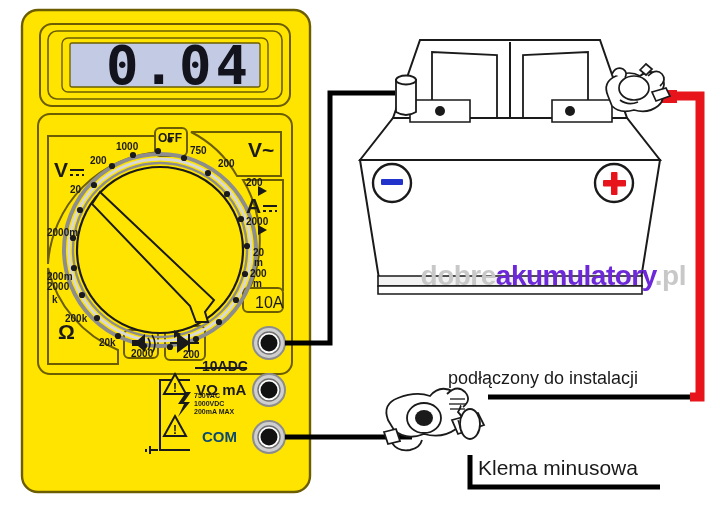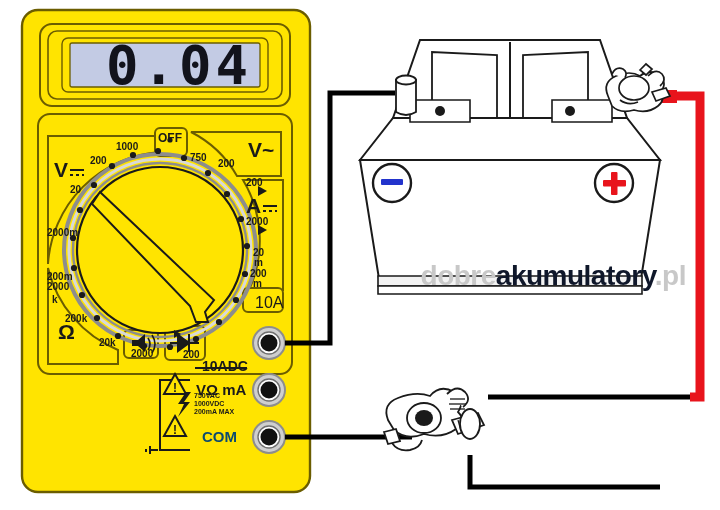--- a/index.html
+++ b/index.html
@@ -242,21 +242,21 @@
 <div class="lbl" style="left:246px;top:194px;font-size:21px;font-weight:bold;color:#1a1a1a;">A</div>
 <div class="lbl" style="left:58px;top:320px;font-size:21px;font-weight:bold;color:#1a1a1a;">Ω</div>
 <div class="lbl" style="left:158px;top:131px;font-size:12px;font-weight:bold;color:#1a1a1a;">OFF</div>
 
 <div class="lbl" style="left:116px;top:141px;font-size:10px;font-weight:bold;color:#1a1a1a;">1000</div>
 <div class="lbl" style="left:90px;top:155px;font-size:10px;font-weight:bold;color:#1a1a1a;">200</div>
 <div class="lbl" style="left:70px;top:184px;font-size:10px;font-weight:bold;color:#1a1a1a;">20</div>
 <div class="lbl" style="left:47px;top:228px;font-size:10px;font-weight:bold;color:#1a1a1a;line-height:10px;width:14px;">2000m</div>
 <div class="lbl" style="left:47px;top:272px;font-size:10px;font-weight:bold;color:#1a1a1a;line-height:10px;width:32px;">200m</div>
 
-<div class="lbl" style="left:190px;top:152px;font-size:10px;font-weight:bold;color:#1a1a1a;">750</div>
+<div class="lbl" style="left:190px;top:145px;font-size:10px;font-weight:bold;color:#1a1a1a;">750</div>
 <div class="lbl" style="left:218px;top:158px;font-size:10px;font-weight:bold;color:#1a1a1a;">200</div>
 
 <div class="lbl" style="left:246px;top:177px;font-size:10px;font-weight:bold;color:#1a1a1a;">200</div>
 <div class="lbl" style="left:246px;top:216px;font-size:10px;font-weight:bold;color:#1a1a1a;">2000</div>
 <div class="lbl" style="left:253px;top:247px;font-size:10px;font-weight:bold;color:#1a1a1a;">20</div>
 <div class="lbl" style="left:254px;top:257px;font-size:10px;font-weight:bold;color:#1a1a1a;">m</div>
 <div class="lbl" style="left:250px;top:268px;font-size:10px;font-weight:bold;color:#1a1a1a;">200</div>
 <div class="lbl" style="left:253px;top:278px;font-size:10px;font-weight:bold;color:#1a1a1a;">m</div>
 <div class="lbl" style="left:255px;top:294px;font-size:16px;font-weight:normal;color:#1a1a1a;">10A</div>
 
@@ -269,21 +269,23 @@
 
 <div class="lbl" style="left:202px;top:358px;font-size:14px;font-weight:bold;color:#1a1a1a;">10ADC</div>
 <div class="lbl" style="left:196px;top:381px;font-size:15px;font-weight:bold;color:#1a1a1a;">VΩ mA</div>
 <div class="lbl" style="left:202px;top:428px;font-size:15px;font-weight:bold;color:#0c4a6e;">COM</div>
 
 <div class="lbl" style="left:194px;top:392px;font-size:7px;font-weight:bold;color:#1a1a1a;">750VAC</div>
 <div class="lbl" style="left:194px;top:400px;font-size:7px;font-weight:bold;color:#1a1a1a;">1000VDC</div>
 <div class="lbl" style="left:194px;top:408px;font-size:7px;font-weight:bold;color:#1a1a1a;">200mA MAX</div>
 
 <div class="lbl" style="left:378px;top:228px;font-size:28px;font-weight:bold;letter-spacing:-0.5px;">
-  <span style="color:#c8c8c8;margin-left:28px;">dobre</span><span style="color:#0f172a;">akumulatory</span><span style="color:#c8c8c8;">.pl</span>
+  <span style="color:#c8c8c8;margin-left:28px;">dobre</span><span style="color:#6d28d9;">akumulatory</span><span style="color:#c8c8c8;">.pl</span>
 </div>
 
 <div class="lbl" style="left:448px;top:316px;font-size:18px;color:#1a1a1a;line-height:25px;">
+  <div>podłączony do instalacji</div>
   
 </div>
 
+<div class="lbl" style="left:478px;top:456px;font-size:21px;color:#1a1a1a;">Klema minusowa</div>
 
 </div>
 
 </body></html>

